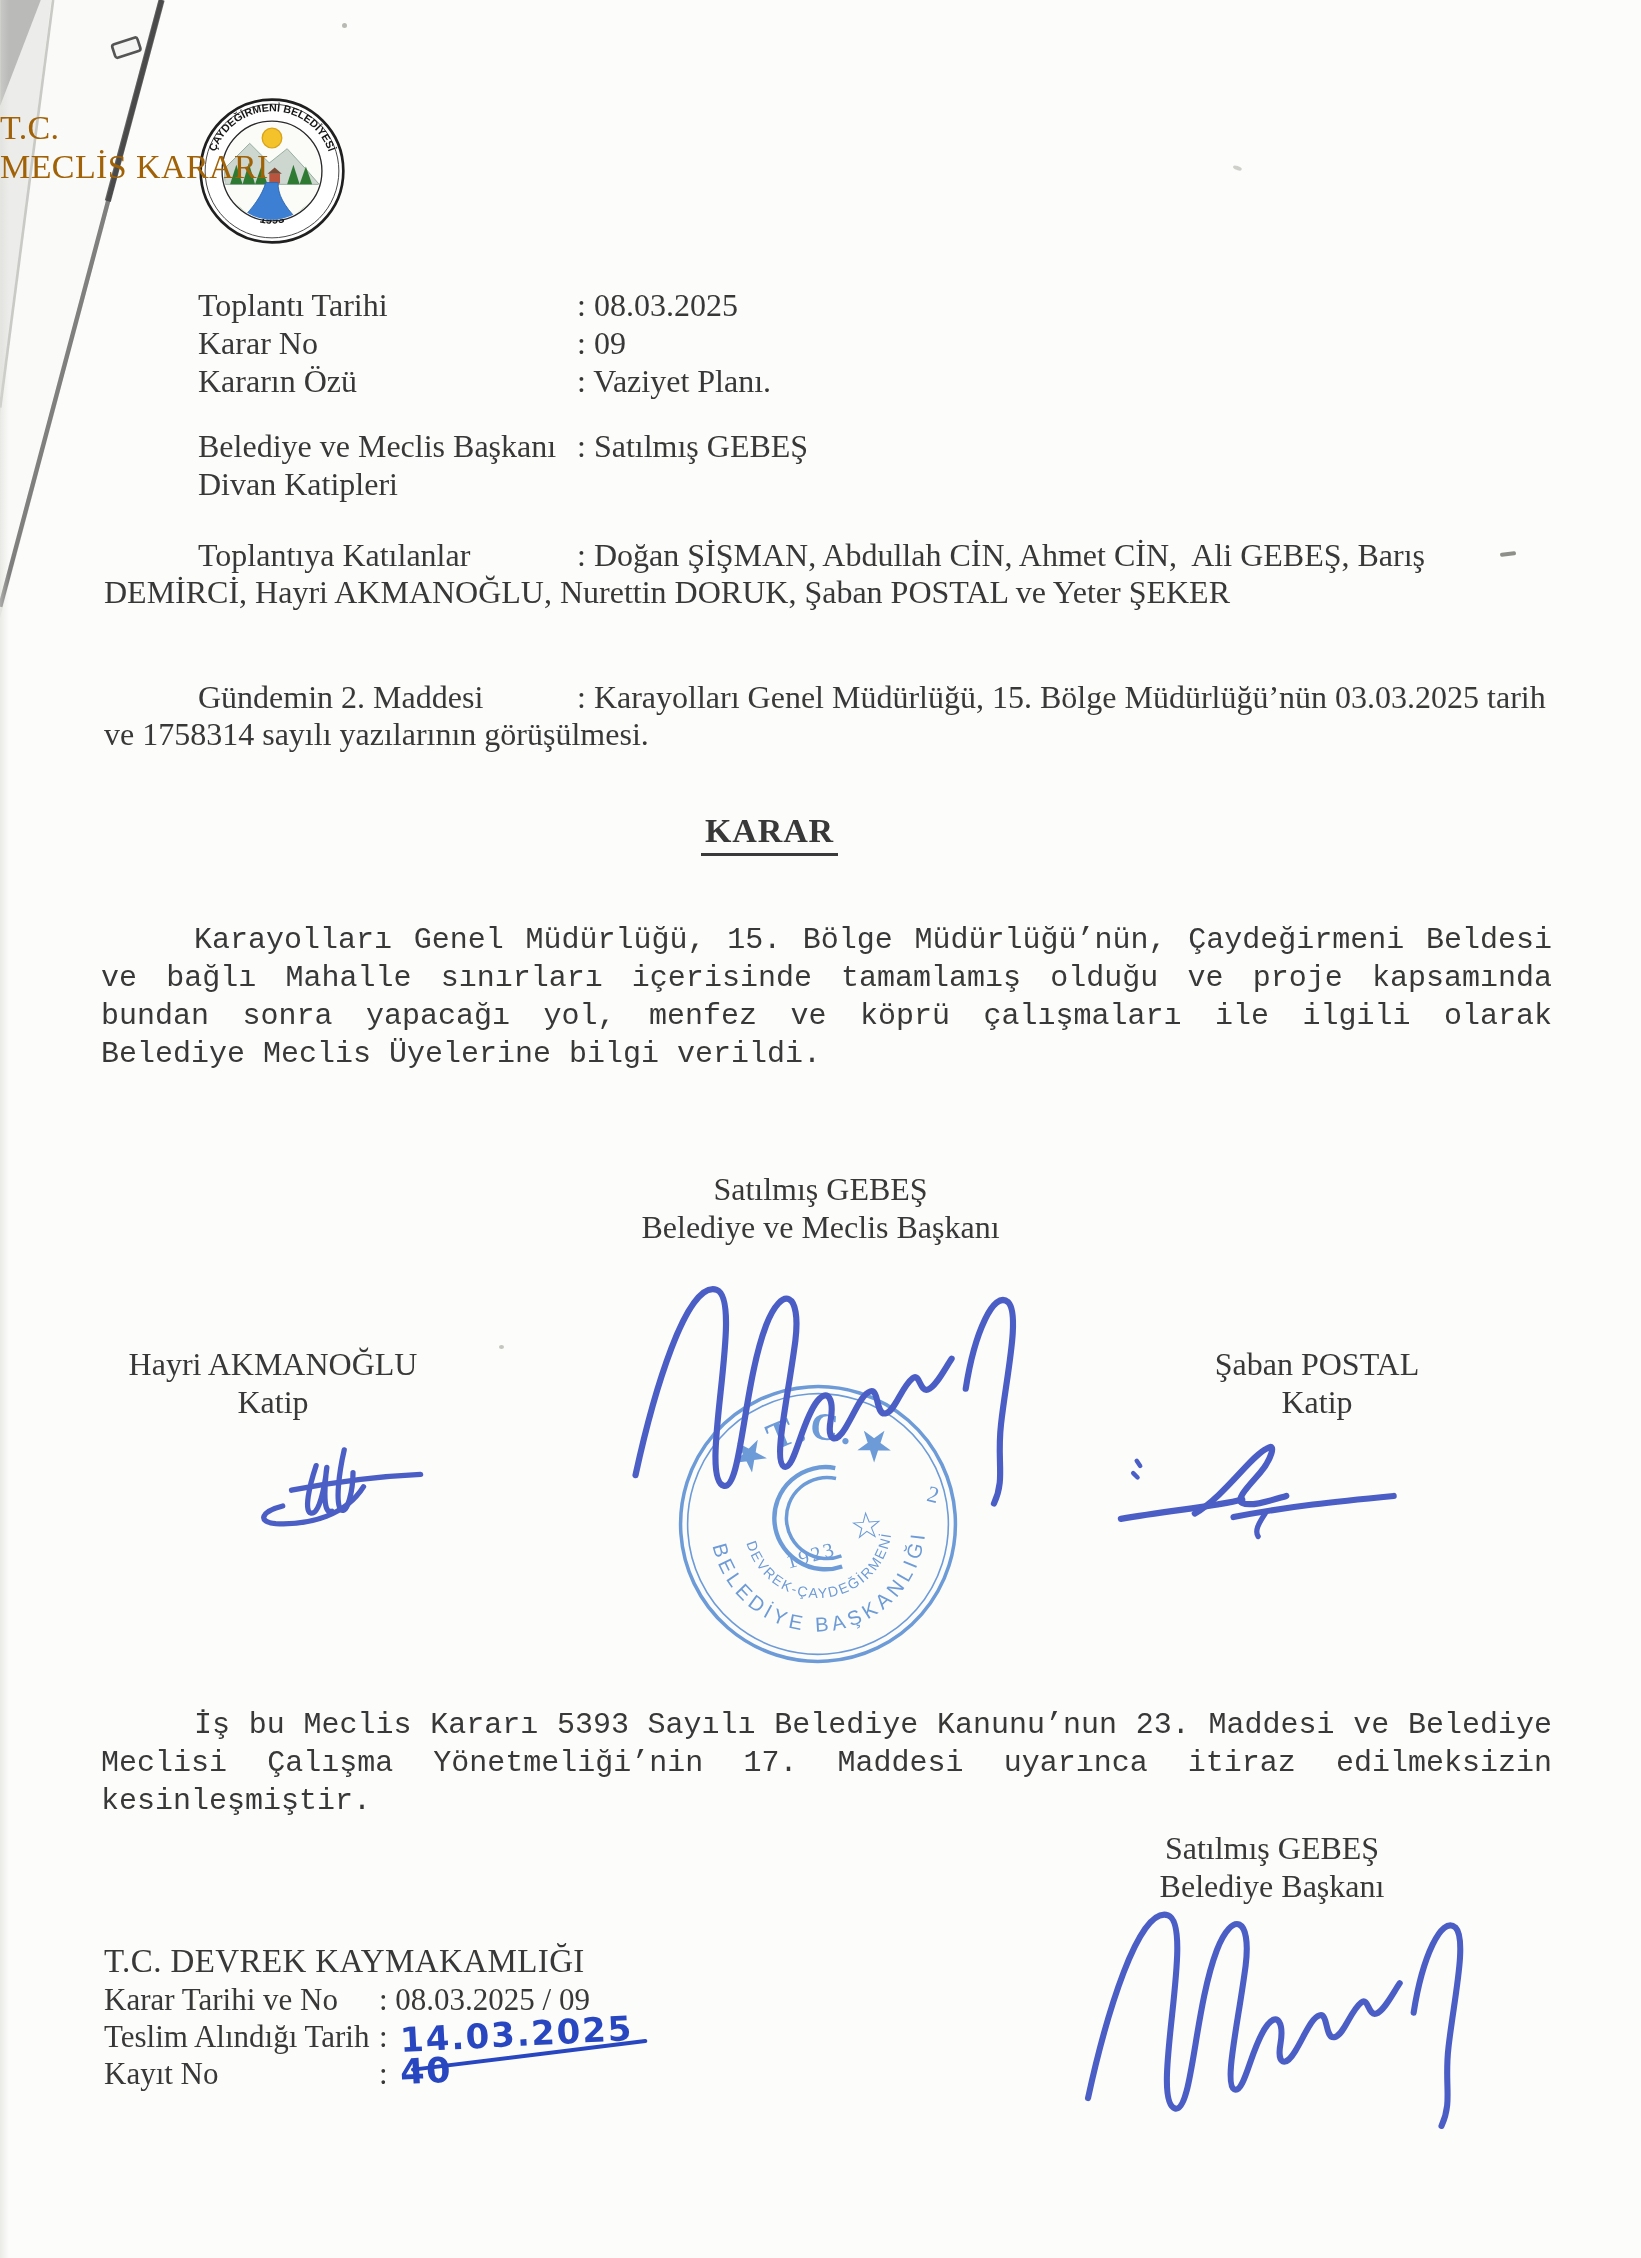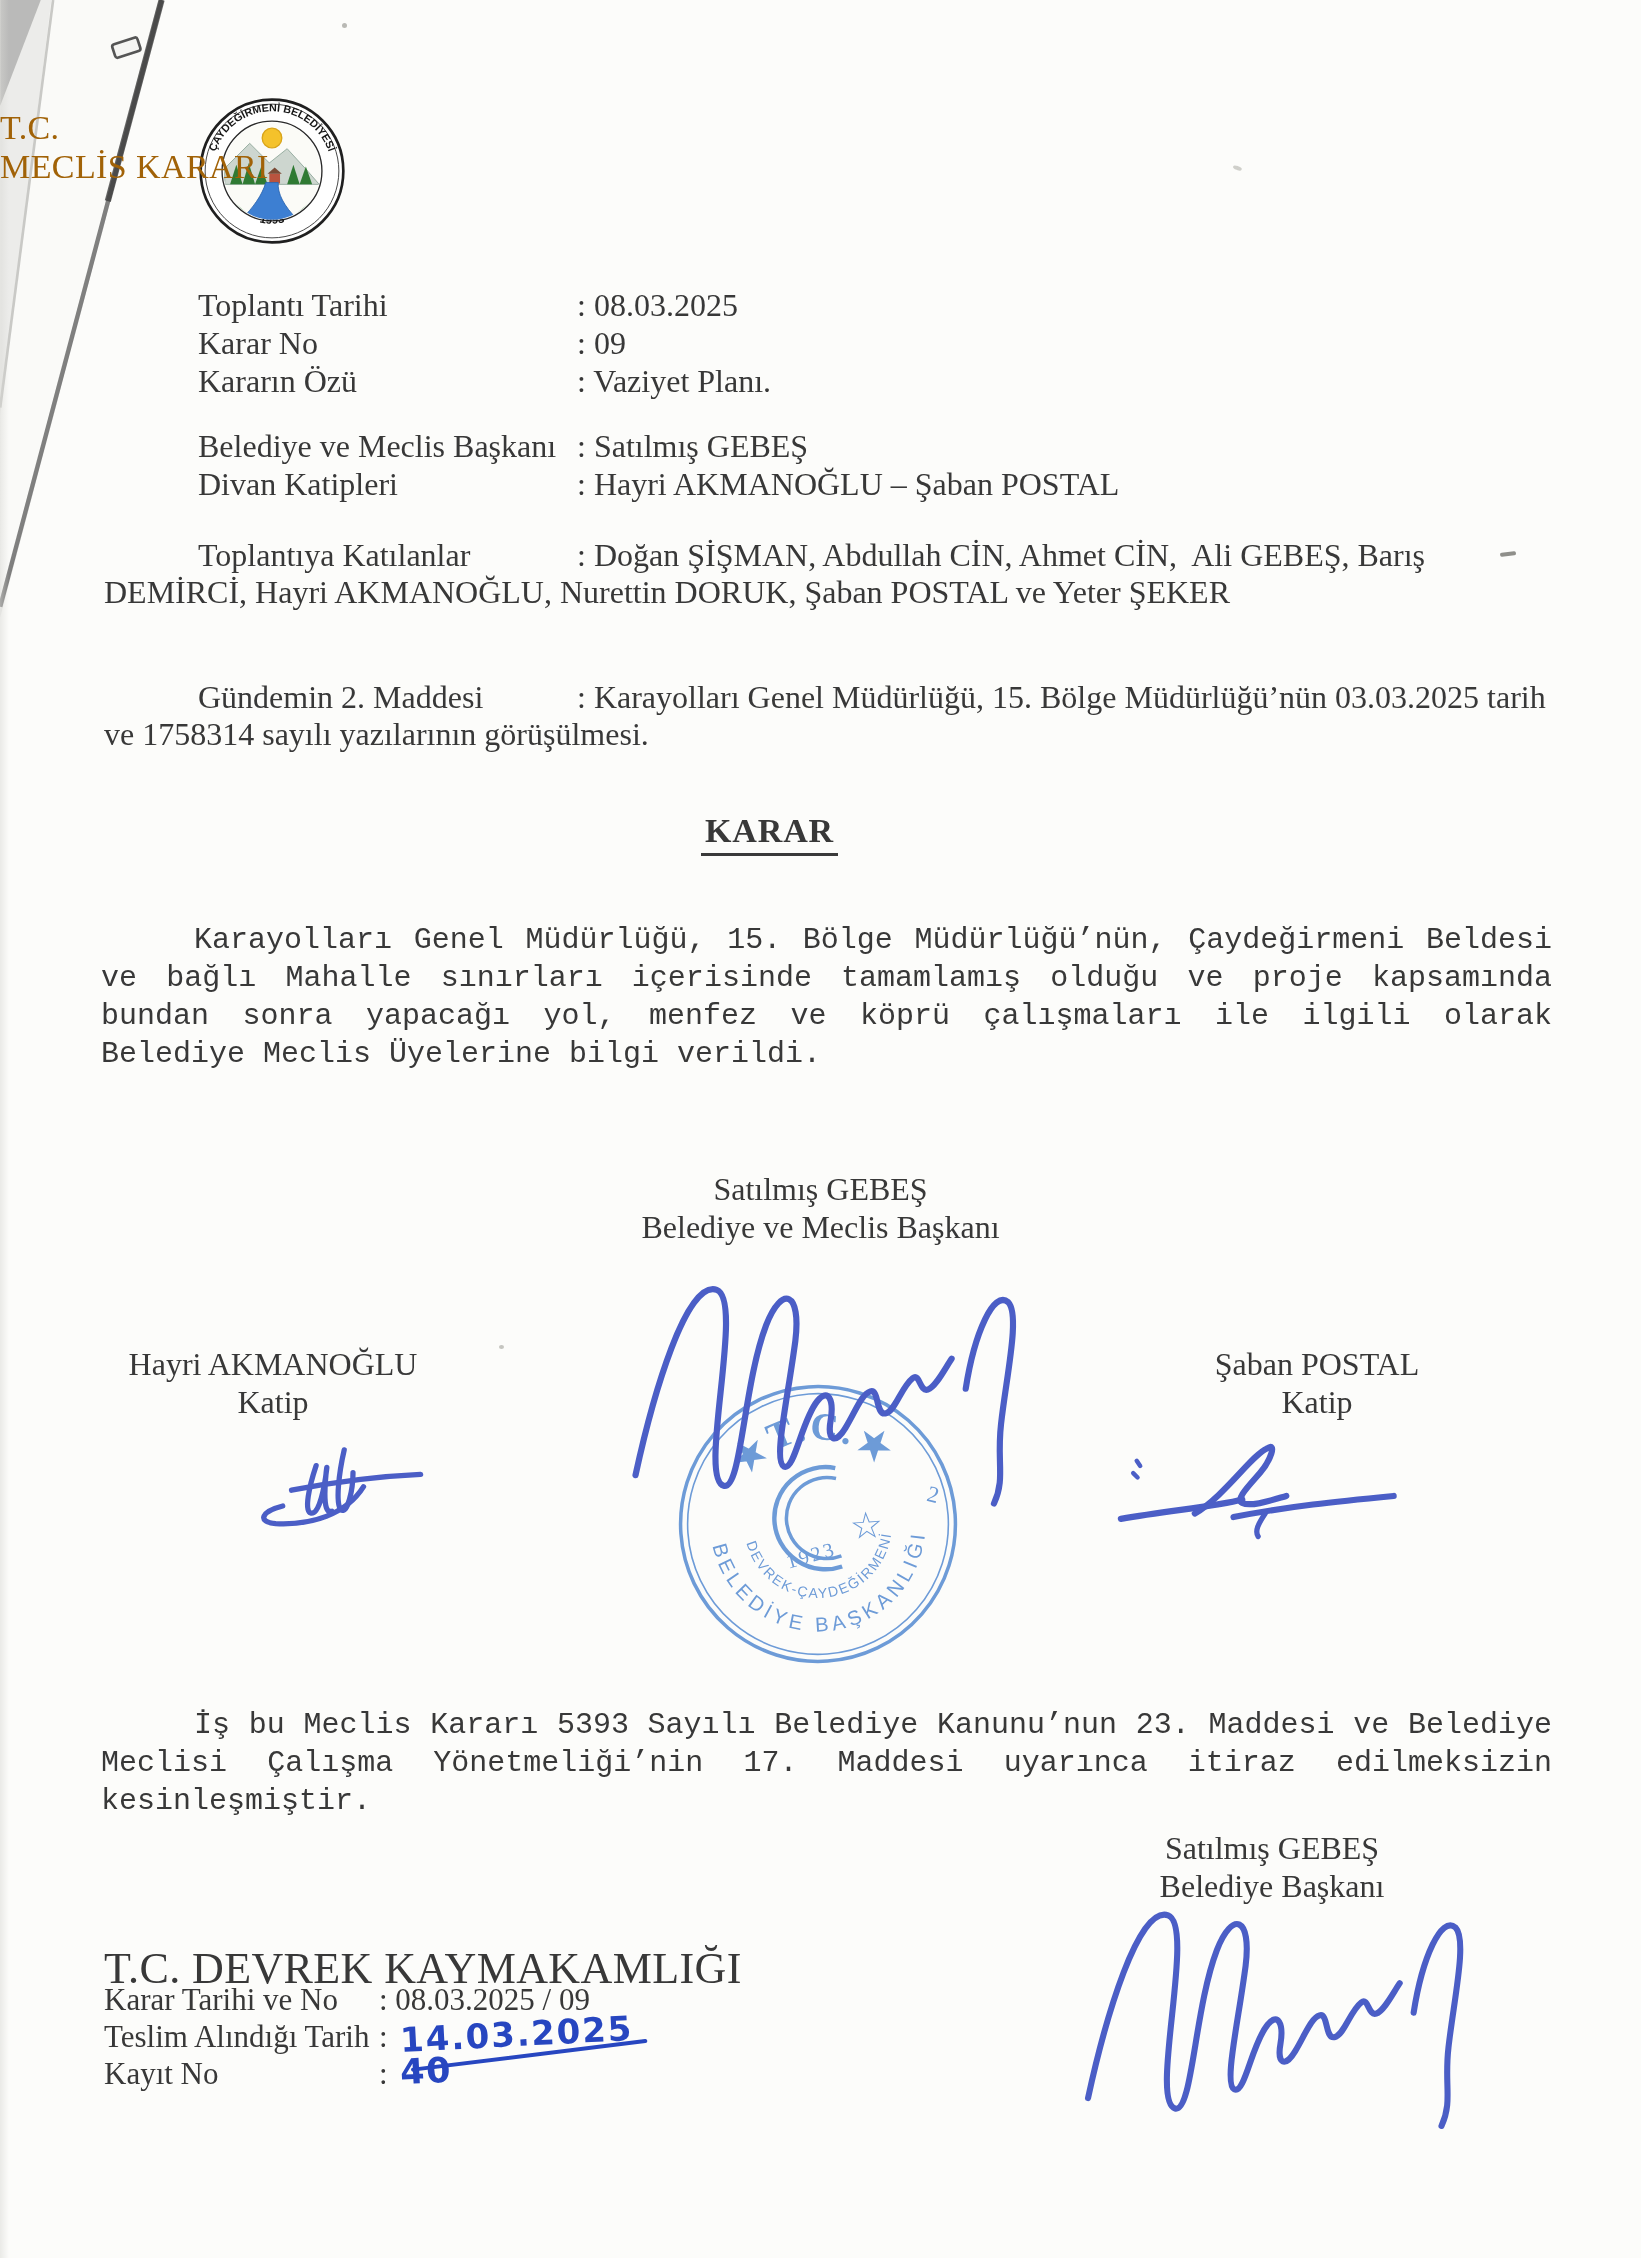--- a/index.html
+++ b/index.html
@@ -24,21 +24,21 @@
   .karar-wrap{position:absolute;left:0;top:812px;width:1539px;text-align:center;}
   .karar-head{display:inline-block;font-weight:bold;font-size:34px;letter-spacing:0.9px;
        border-bottom:3.5px solid #3a3a3a;padding:0 3.5px 2.6px 3.5px;}
   .para{position:absolute;left:101px;width:1451px;font-size:30px;line-height:38px;
        text-align:justify;text-indent:93px;font-family:Liberation Mono, monospace;}
   
   .sigblock{position:absolute;text-align:center;font-size:32px;line-height:38px;}
   .sig{position:absolute;}
   .ink path{fill:none;stroke:#4b5ec6;stroke-linecap:round;stroke-linejoin:round;}
   
-  .reg-office{position:absolute;left:104px;font-size:44px;letter-spacing:0.4px;}
+  .reg-office{position:absolute;left:104px;font-size:33px;letter-spacing:0.4px;}
   .reg-row{position:absolute;left:104px;display:flex;font-size:31px;line-height:38px;}
   .reg-row .lbl{width:275px;flex:0 0 275px;}
   .hand{position:relative;display:inline-block;margin-left:12.4px;top:-3.5px;
        font-family:"DejaVu Sans", sans-serif;font-weight:700;color:#2746c0;
        transform:rotate(-3deg);letter-spacing:1.8px;}
   .hand-date{font-size:34px;}
   .hand-date::after{content:"";position:absolute;left:4%;right:-6%;bottom:-4.4px;height:3.5px;
        background:#2746c0;border-radius:2.6px;transform:rotate(-4deg);}
   .hand-no{font-size:35px;}
   .speck{position:absolute;border-radius:50%;}
@@ -128,21 +128,20 @@
     <span class="lbl">Kararın Özü</span>
     <span class="val">: Vaziyet Planı.</span>
   </div>
 
   <div class="row" style="top:427px">
     <span class="lbl">Belediye ve Meclis Başkanı</span>
     <span class="val">: Satılmış GEBEŞ</span>
   </div>
   <div class="row" style="top:465px">
     <span class="lbl">Divan Katipleri</span>
-    <span class="val">: Hayri AKMANOĞLU – Şaban POSTAL</span>
   </div>
 
   <div class="row" style="top:536px">
     <span class="lbl">Toplantıya Katılanlar</span>
     <span class="val">: Doğan ŞİŞMAN, Abdullah CİN, Ahmet CİN,  Ali GEBEŞ, Barış</span>
   </div>
   <div class="hang" style="top:573px">DEMİRCİ, Hayri AKMANOĞLU, Nurettin DORUK, Şaban POSTAL ve Yeter ŞEKER</div>
 
   <div class="row" style="top:678px">
     <span class="lbl">Gündemin 2. Maddesi</span>

